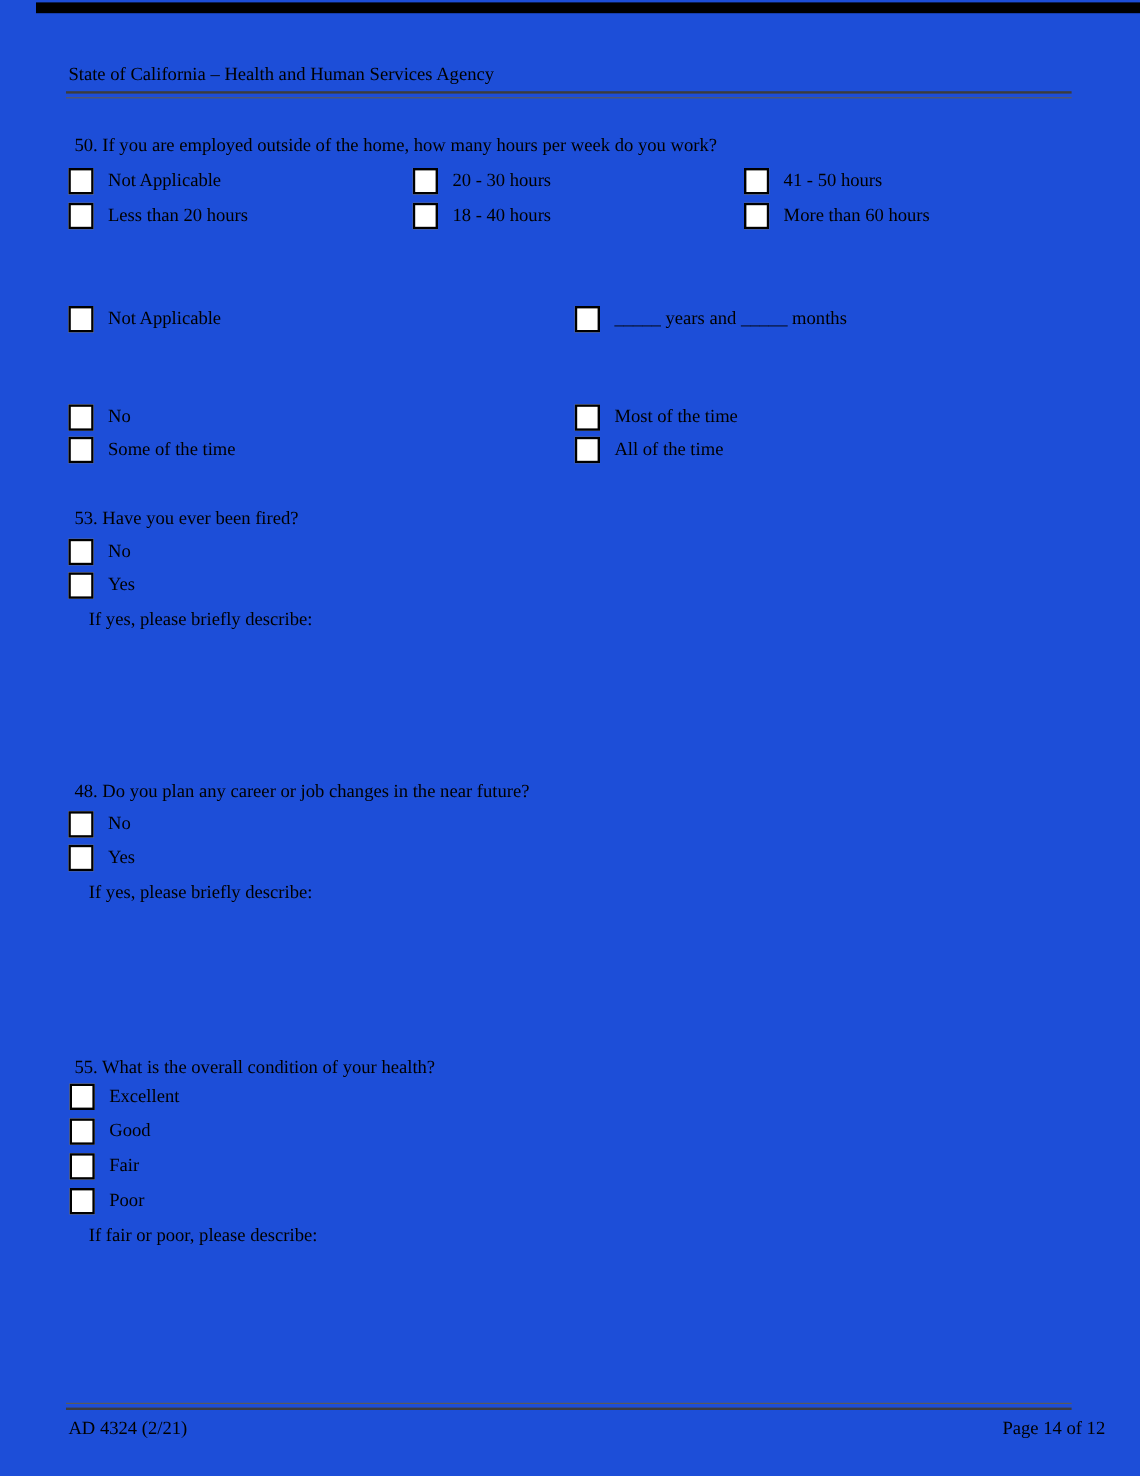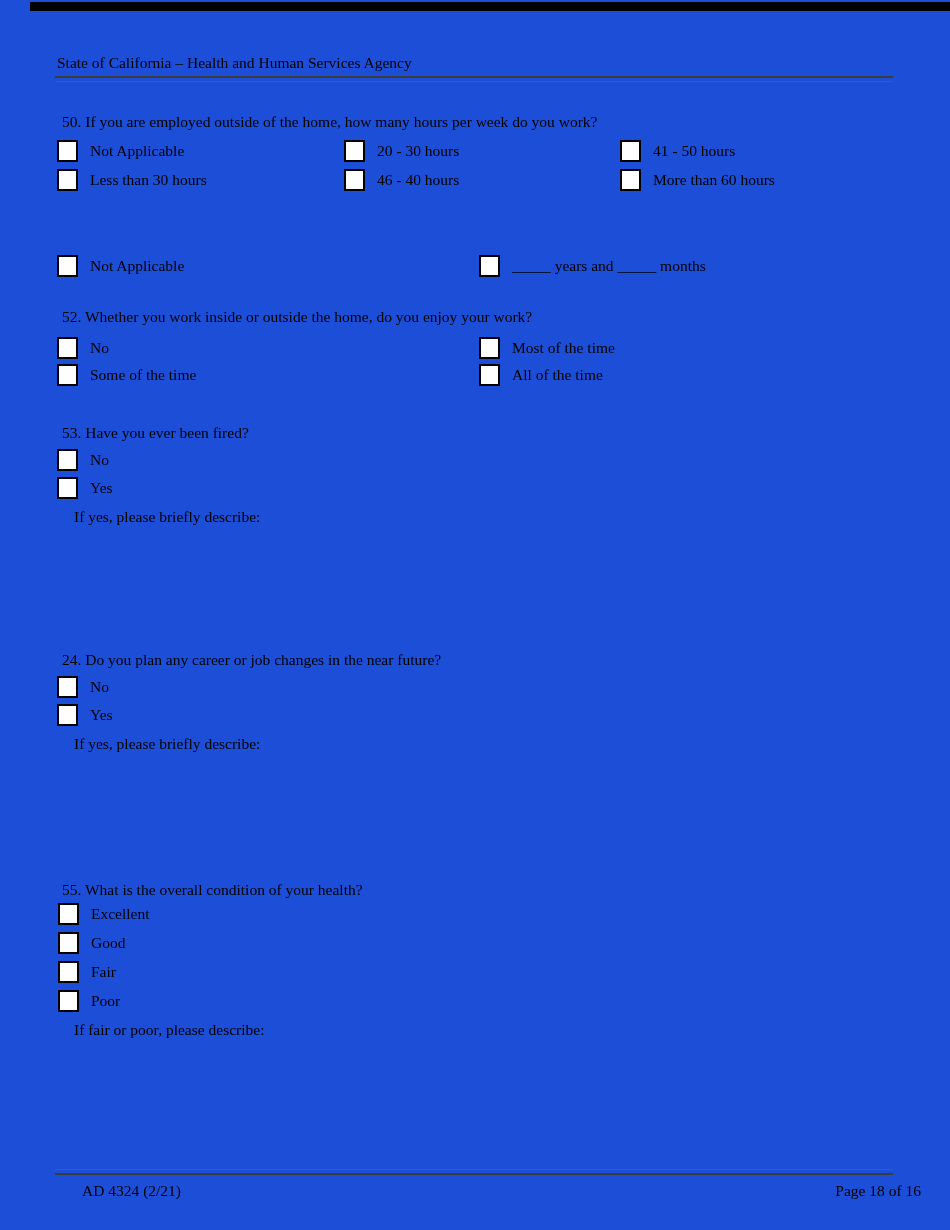--- a/index.html
+++ b/index.html
@@ -45,69 +45,68 @@
     border: 2px solid #000000;
     background: #ffffff;
     flex: none;
     cursor: pointer;
   }
   .write-area { position: absolute; left: 57px; right: 57px; background: transparent; }
   .ftr-rule {
     position: absolute; top: 1169px; left: 55px; width: 838px; height: 3px;
     border-top: 1px solid #5a5a5a; border-bottom: 2px solid #3c3c3c;
   }
-  .ftr-left  { position: absolute; top: 1182px; left: 57px;  white-space: nowrap; margin-left: 25px; }
+  .ftr-left  { position: absolute; top: 1182px; left: 57px;  white-space: nowrap; }
   .ftr-right { position: absolute; top: 1182px; right: 57px; white-space: nowrap; }
 </style>
 </head>
 <body>
 
 <div class="page">
 
   <div class="scan-bar"></div>
 
   <div class="hdr-left">State of California – Health and Human Services Agency</div>
   <div class="hdr-rule"></div>
 
   <div class="q-text" style="top:113px">50. If you are employed outside of the home, how many hours per week do you work?</div>
   <div class="opt" style="top:140px;left:57px">
     <span class="cb"></span>
     <span>Not Applicable</span>
   </div>
   <div class="opt" style="top:169px;left:57px">
     <span class="cb"></span>
-    <span>Less than 30 hours</span>
+    <span>Less than 20 hours</span>
   </div>
   <div class="opt" style="top:140px;left:344px">
     <span class="cb"></span>
     <span>20 - 30 hours</span>
   </div>
   <div class="opt" style="top:169px;left:344px">
     <span class="cb"></span>
-    <span>46 - 40 hours</span>
+    <span>18 - 40 hours</span>
   </div>
   <div class="opt" style="top:140px;left:620px">
     <span class="cb"></span>
     <span>41 - 50 hours</span>
   </div>
   <div class="opt" style="top:169px;left:620px">
     <span class="cb"></span>
     <span>More than 60 hours</span>
   </div>
 
   <div class="opt" style="top:255px;left:57px">
     <span class="cb"></span>
     <span>Not Applicable</span>
   </div>
   <div class="opt" style="top:255px;left:479px">
     <span class="cb"></span>
     <span>_____ years and _____ months</span>
   </div>
 
-  <div class="q-text" style="top:308px">52. Whether you work inside or outside the home, do you enjoy your work?</div>
   <div class="opt" style="top:337px;left:57px">
     <span class="cb"></span>
     <span>No</span>
   </div>
   <div class="opt" style="top:364px;left:57px">
     <span class="cb"></span>
     <span>Some of the time</span>
   </div>
   <div class="opt" style="top:337px;left:479px">
     <span class="cb"></span>
@@ -123,21 +122,21 @@
     <span class="cb"></span>
     <span>No</span>
   </div>
   <div class="opt" style="top:477px;left:57px">
     <span class="cb"></span>
     <span>Yes</span>
   </div>
   <div class="prompt" style="top:508px">If yes, please briefly describe:</div>
   <div class="write-area" style="top:532px;height:110px"></div>
 
-  <div class="q-text" style="top:651px">24. Do you plan any career or job changes in the near future?</div>
+  <div class="q-text" style="top:651px">48. Do you plan any career or job changes in the near future?</div>
   <div class="opt" style="top:676px;left:57px">
     <span class="cb"></span>
     <span>No</span>
   </div>
   <div class="opt" style="top:704px;left:57px">
     <span class="cb"></span>
     <span>Yes</span>
   </div>
   <div class="prompt" style="top:735px">If yes, please briefly describe:</div>
   <div class="write-area" style="top:760px;height:112px"></div>
@@ -157,15 +156,15 @@
   </div>
   <div class="opt" style="top:990px;left:58px">
     <span class="cb"></span>
     <span>Poor</span>
   </div>
   <div class="prompt" style="top:1021px">If fair or poor, please describe:</div>
   <div class="write-area" style="top:1046px;height:115px"></div>
 
   <div class="ftr-rule"></div>
   <div class="ftr-left">AD 4324 (2/21)</div>
-  <div class="ftr-right">Page 18 of 16</div>
+  <div class="ftr-right">Page 14 of 12</div>
 
 </div>
 
 </body></html>

